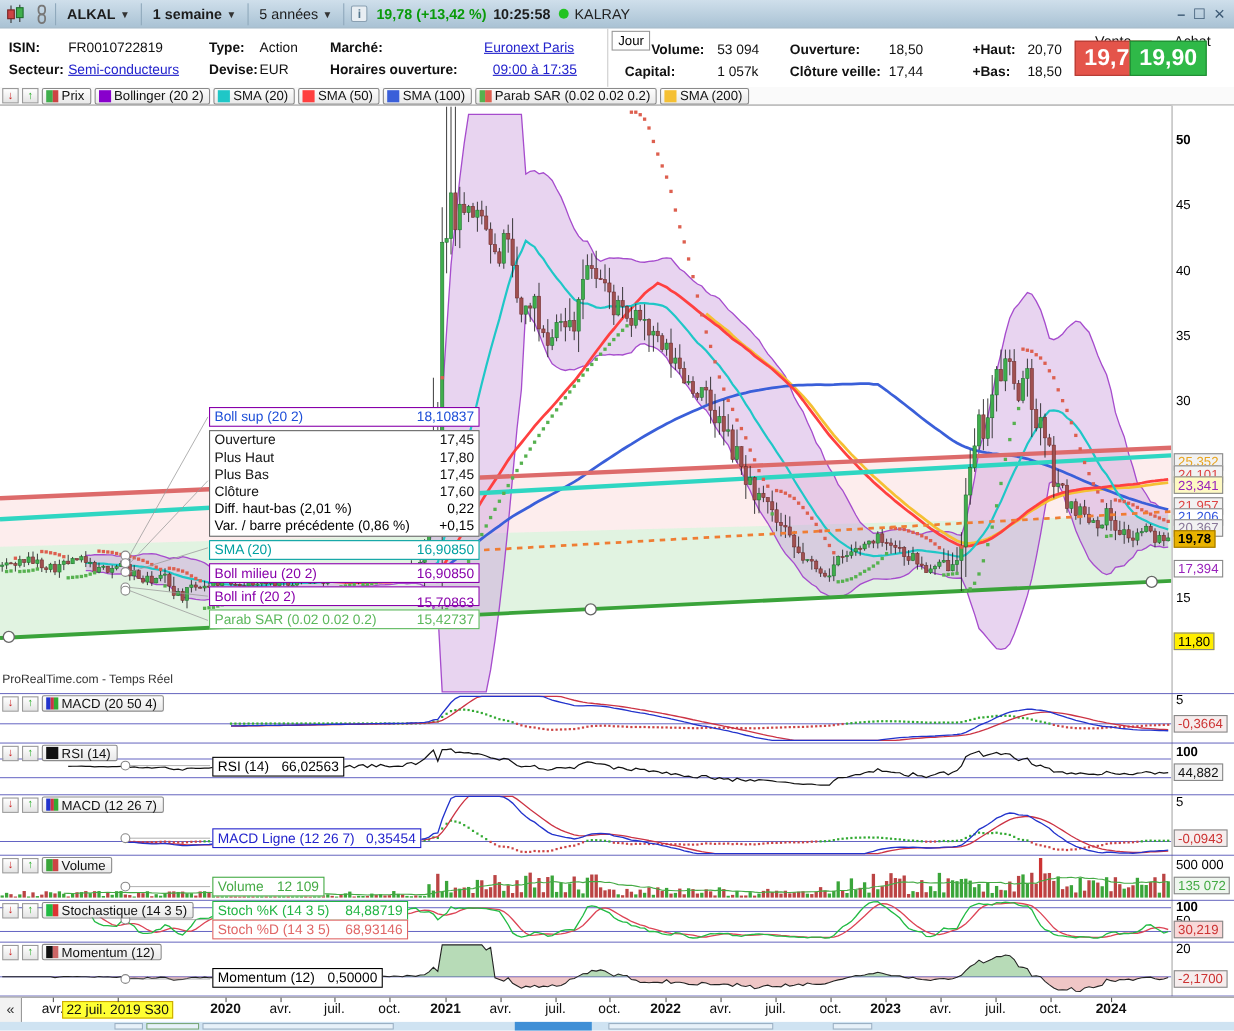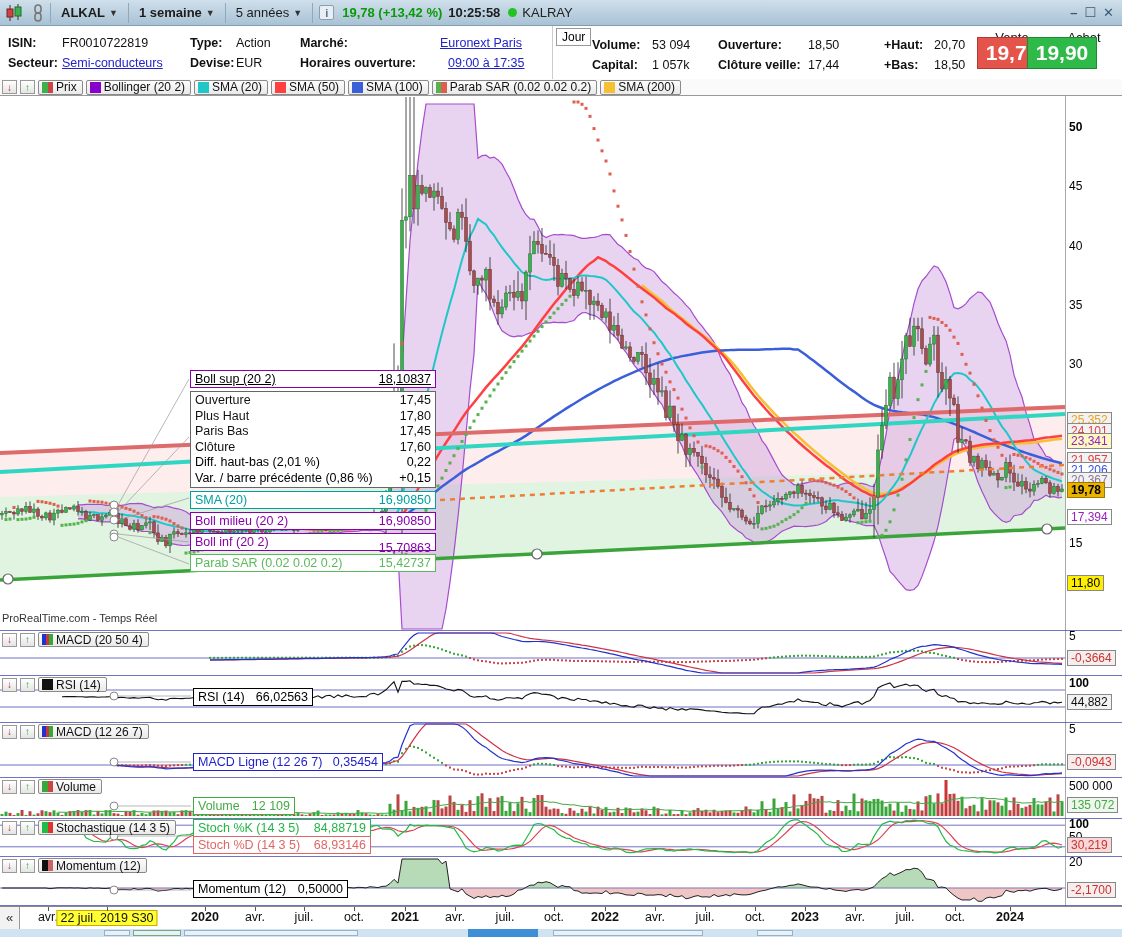--- a/index.html
+++ b/index.html
@@ -131,21 +131,21 @@
     <span class="abs lbl" style="left:190px;top:30px">Devise:</span>
     <span class="abs val" style="left:236px;top:30px">EUR</span>
     <span class="abs lbl" style="left:300px;top:10px">Marché:</span>
     <a class="abs lnk" style="left:440px;top:10px">Euronext Paris</a>
     <span class="abs lbl" style="left:300px;top:30px">Horaires ouverture:</span>
     <a class="abs lnk" style="left:448px;top:30px">09:00 à 17:35</a>
     <div class="vsep"></div>
     <div id="jour-tab">Jour</div>
     <span class="abs lbl" style="left:592px;top:12px">Volume:</span>
     <span class="abs val" style="left:652px;top:12px">53 094</span>
-    <span class="abs lbl" style="left:592px;top:32px">Capital:</span>
+    <span class="abs lbl" style="left:568px;top:32px">Capital:</span>
     <span class="abs val" style="left:652px;top:32px">1 057k</span>
     <span class="abs lbl" style="left:718px;top:12px">Ouverture:</span>
     <span class="abs val" style="left:808px;top:12px">18,50</span>
     <span class="abs lbl" style="left:718px;top:32px">Clôture veille:</span>
     <span class="abs val" style="left:808px;top:32px">17,44</span>
     <span class="abs lbl" style="left:884px;top:12px">+Haut:</span>
     <span class="abs val" style="left:934px;top:12px">20,70</span>
     <span class="abs lbl" style="left:884px;top:32px">+Bas:</span>
     <span class="abs val" style="left:934px;top:32px">18,50</span>
     <div class="trade-head" style="left:977px">Vente</div>
@@ -1810,35 +1810,35 @@
         <line x1="118" y1="710" x2="191" y2="710" stroke="#999" stroke-width="0.7"></line>
         <circle cx="114" cy="710" r="4" fill="#fff" stroke="#888" stroke-width="1"></circle>
         <line x1="118" y1="740" x2="191" y2="740" stroke="#999" stroke-width="0.7"></line>
         <circle cx="114" cy="740" r="4" fill="#fff" stroke="#888" stroke-width="1"></circle>
         <line x1="118" y1="794" x2="191" y2="794" stroke="#999" stroke-width="0.7"></line>
         <circle cx="114" cy="794" r="4" fill="#fff" stroke="#888" stroke-width="1"></circle>
       </svg>
     <div id="axiscol"></div>
     <div id="watermark">ProRealTime.com - Temps Réel</div>
     <div id="main-tip">
-      <div class="mt-row" id="mt-bollsup" style="border-color: rgb(136, 0, 170); color: #000000; text-decoration: underline;">
+      <div class="mt-row" id="mt-bollsup" style="border-color: rgb(136, 0, 170); color: #1d4ed8;">
           <div style="display: inline;">Boll sup (20 2)</div>
           <div style="display: inline;">18,10837</div>
         </div>
       <div id="mt-ohlc">
           <div style="color: rgb(17, 17, 17);">
             <div style="display: inline;">Ouverture</div>
             <div style="display: inline;">17,45</div>
           </div>
           <div style="color: rgb(17, 17, 17);">
             <div style="display: inline;">Plus Haut</div>
             <div style="display: inline;">17,80</div>
           </div>
           <div style="color: rgb(17, 17, 17);">
-            <div style="display: inline;">Paris Bas</div>
+            <div style="display: inline;">Plus Bas</div>
             <div style="display: inline;">17,45</div>
           </div>
           <div style="color: rgb(17, 17, 17);">
             <div style="display: inline;">Clôture</div>
             <div style="display: inline;">17,60</div>
           </div>
           <div style="color: #000000;">
             <div style="display: inline;">Diff. haut-bas (2,01 %)</div>
             <div style="display: inline;">0,22</div>
           </div>

